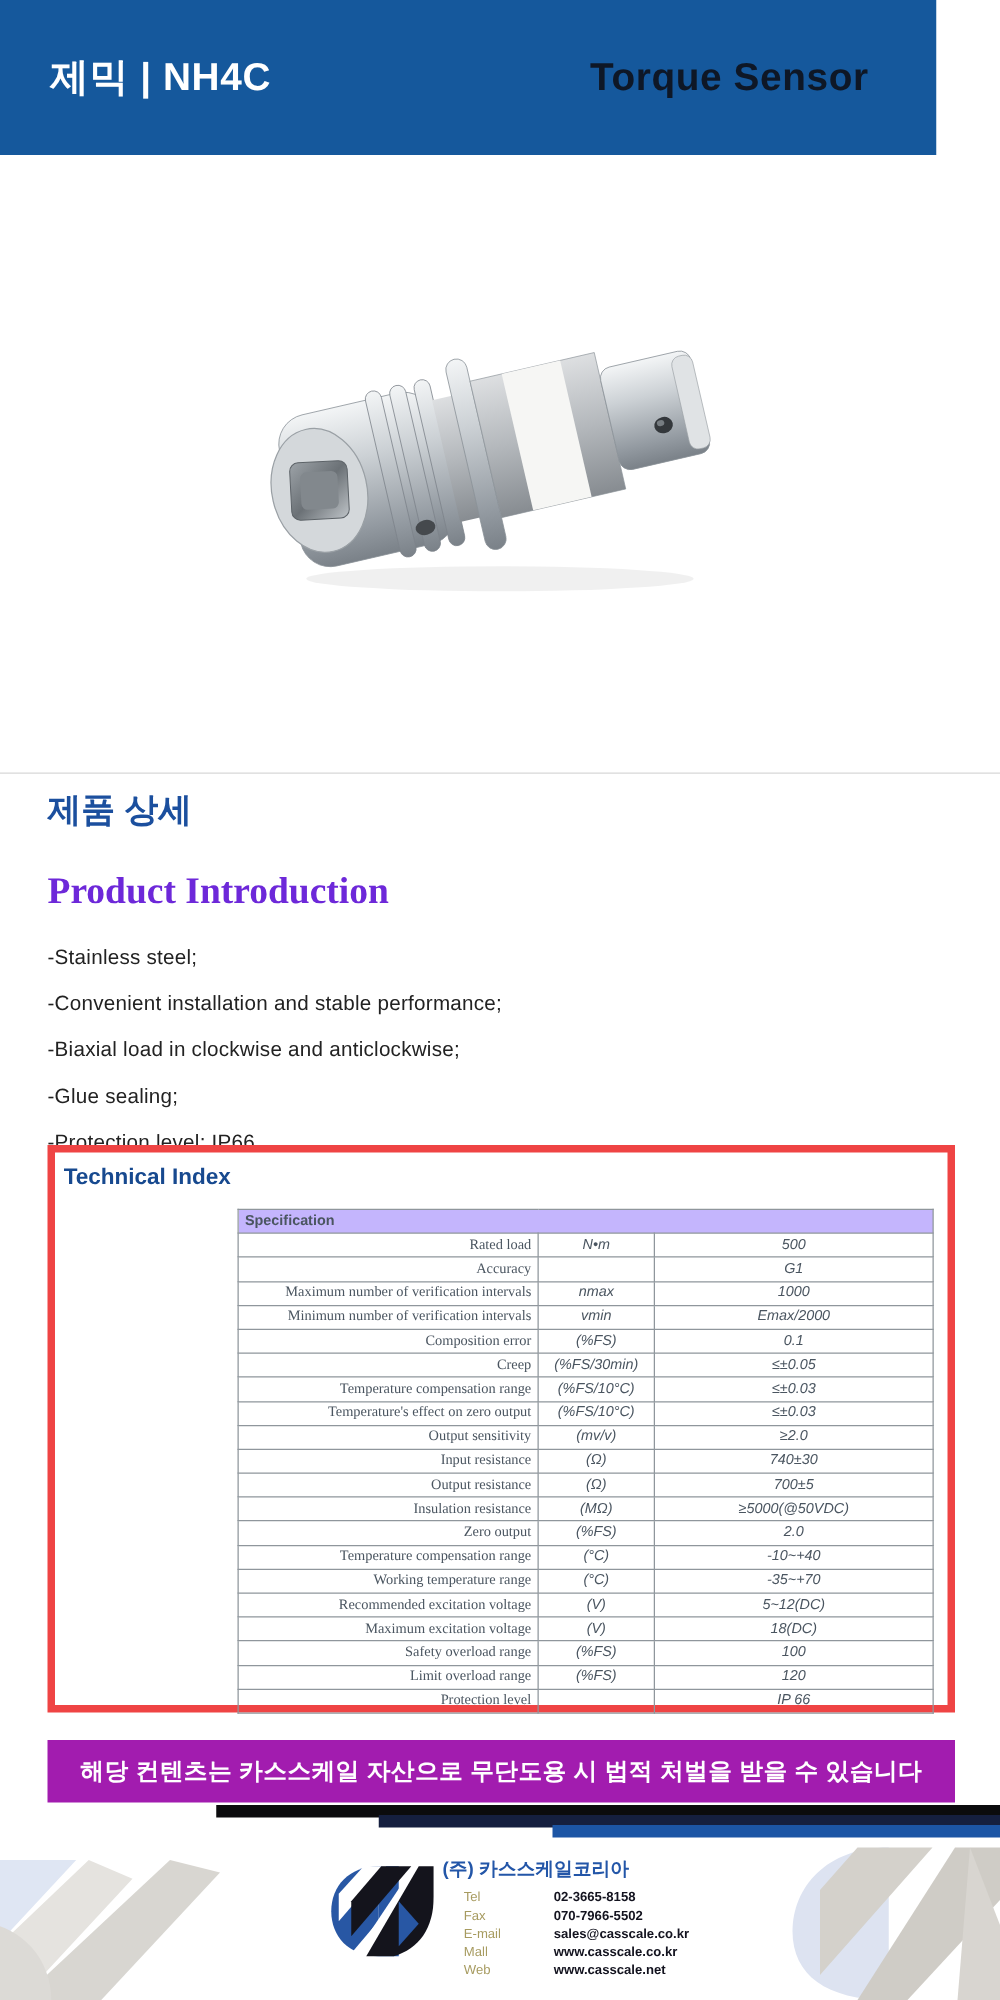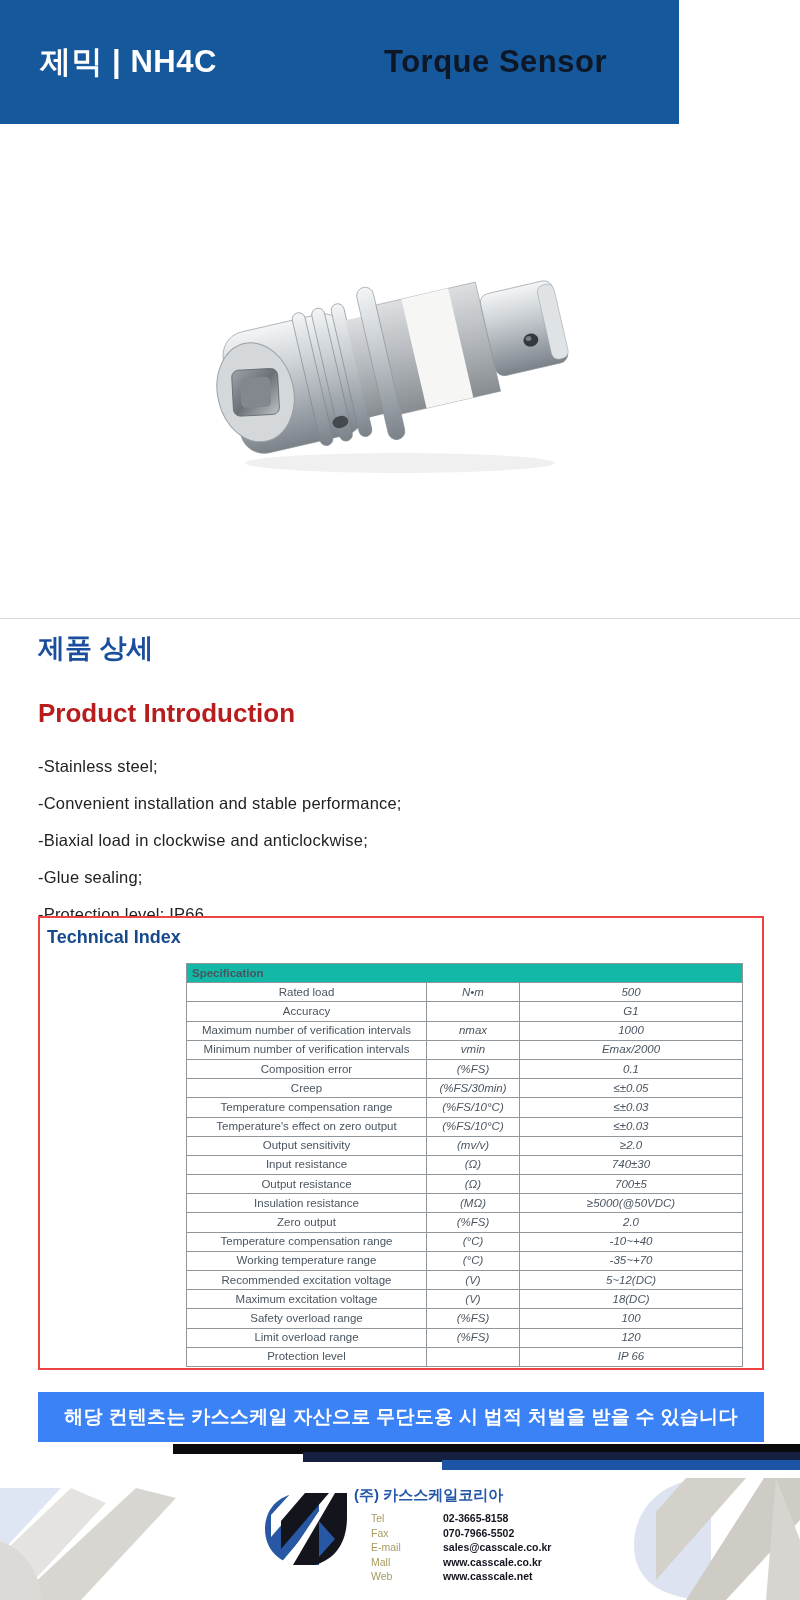--- a/index.html
+++ b/index.html
@@ -2,54 +2,54 @@
 <html><head>
 <meta charset="utf-8">
 <style>
   html,body{margin:0;padding:0;}
   body{
     width:800px;height:1600px;position:relative;overflow:hidden;
     background:#ffffff;font-family:"Liberation Sans",sans-serif;
   }
   
   .header{
-    position:absolute;top:0;left:0;width:679px;height:124px;
+    position:absolute;top:0;left:0;width:749px;height:124px;
     background:#15589c;display:flex;align-items:center;justify-content:space-between;
-    box-sizing:border-box;padding:0 72px 0 40px;
+    box-sizing:border-box;padding:0 54px 0 40px;
   }
   .brand{color:#ffffff;font-size:31px;font-weight:bold;letter-spacing:.5px;}
   .ptype{color:#0e1726;font-size:31px;font-weight:bold;letter-spacing:.5px;}
   
   .product-wrap{position:absolute;top:150px;left:0;width:800px;height:430px;
     display:flex;align-items:center;justify-content:center;}
   
   .divider{position:absolute;top:618px;left:0;width:800px;height:1px;background:#d8d8d8;}
   
   .content{position:absolute;top:632px;left:38px;width:726px;}
   .title-kr{font-size:27px;font-weight:bold;color:#1b4f9e;margin:0 0 0 0;line-height:32px;}
-  .title-intro{font-size:26px;font-weight:600;color:#b91c1c;margin:34px 0 30px 0;line-height:30px;}
+  .title-intro{font-size:30px;font-weight:600;color:#6d28d9;margin:34px 0 30px 0;line-height:30px;font-family:Liberation Serif, serif;}
   .bullet{font-size:16.5px;color:#222222;margin-bottom:20px;line-height:17px;letter-spacing:.2px;}
   
   .tech-box{
     position:absolute;top:916px;left:38px;width:726px;height:454px;
-    border:2px solid #ef4444;box-sizing:border-box;background:#ffffff;
+    border:6px solid #ef4444;box-sizing:border-box;background:#ffffff;
   }
   .tech-title{font-size:18px;font-weight:bold;color:#17498f;margin:9px 0 0 7px;}
   table.spec{border-collapse:collapse;margin:15px 0 0 146px;width:556px;table-layout:fixed;}
   table.spec td{
     border:1px solid #8f969c;font-size:11.5px;color:#4a5560;
     padding:2px 5px;height:14.2px;line-height:13px;overflow:hidden;white-space:nowrap;
   }
-  td.spec-head{background:#14b8a6;color:#2c3c4c;font-weight:bold;font-size:12px;text-align:left;}
-  td.c-name{text-align:center;}
+  td.spec-head{background:#c4b5fd;color:#2c3c4c;font-weight:bold;font-size:12px;text-align:left;}
+  td.c-name{text-align:right;font-family:Liberation Serif, serif;}
   td.c-unit,td.c-val{text-align:center;font-style:italic;}
   col.w-name{width:240px;}col.w-unit{width:93px;}col.w-val{width:223px;}
   
   .banner{
-    position:absolute;top:1392px;left:38px;width:726px;height:50px;background:#3b82f6;
+    position:absolute;top:1392px;left:38px;width:726px;height:50px;background:#a21caf;
     display:flex;align-items:center;justify-content:center;
   }
   .banner span{color:#ffffff;font-size:19px;font-weight:bold;letter-spacing:.3px;}
   
   .stripe{position:absolute;height:10px;}
   .stripe.black{top:1444px;left:173px;width:627px;background:#0b0b0d;}
   .stripe.navy{top:1452px;left:303px;width:497px;background:#151f3f;}
   .stripe.blue{top:1460px;left:442px;width:358px;background:#1c55a5;}
   
   .logo{position:absolute;top:1491px;left:263px;}

